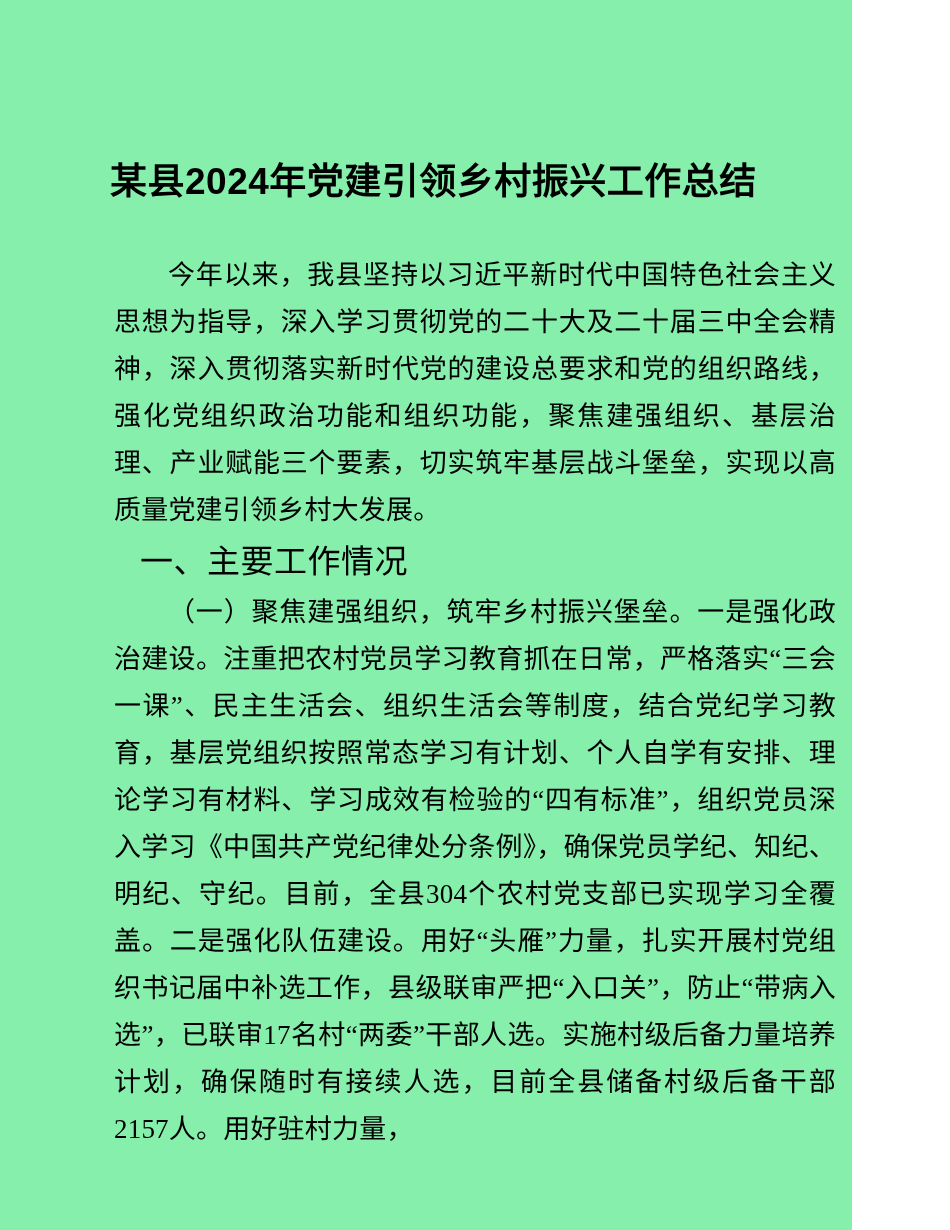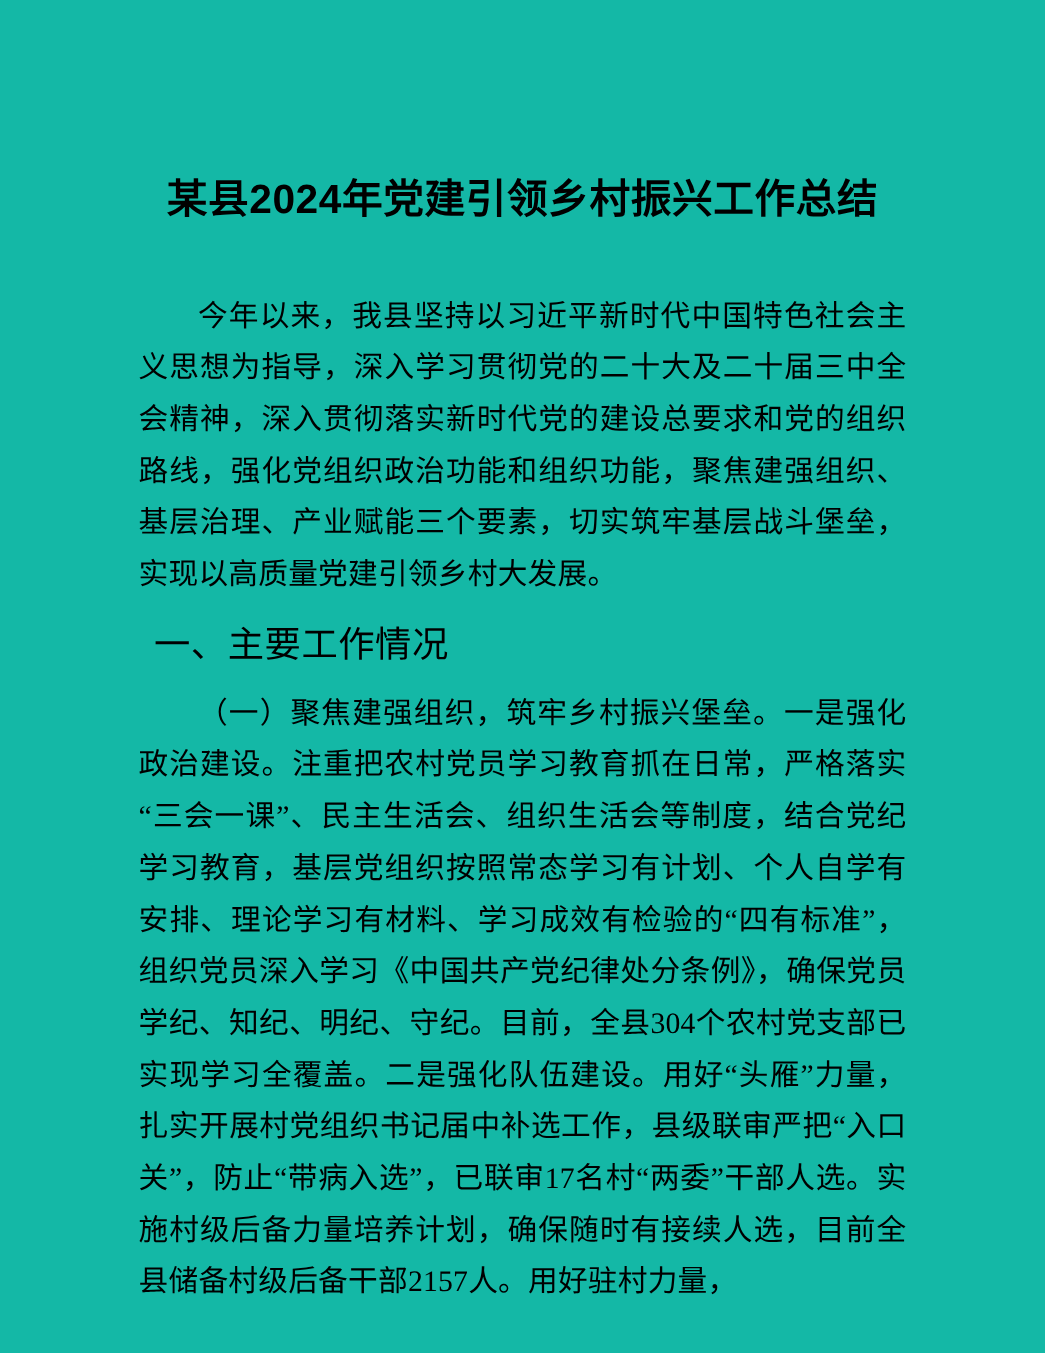--- a/index.html
+++ b/index.html
@@ -12,23 +12,23 @@
     width: 950px;
     height: 1230px;
     overflow: hidden;
     font-family: "Liberation Serif", "DejaVu Serif", serif;
     color: #000000;
     -webkit-font-smoothing: antialiased;
   }
 
   .page {
     position: relative;
-    width: 950px;
+    width: 852px;
     height: 1230px;
-    background: #14b8a6;
+    background: #86efac;
     box-sizing: border-box;
     padding: 0 110px 0 110px;
   }
 
   
   .doc-title {
     margin: 0;
     padding: 0;
     position: absolute;
     left: 110px;
@@ -45,21 +45,21 @@
 
   
   .body-block {
     position: absolute;
     left: 110px;
     top: 248px;
     width: 730px;
   }
 
   p.para {
-    margin: 16px;
+    margin: 4px;
     padding: 0;
     font-size: 27px;
     line-height: 47px;
     text-align: justify;
     text-justify: inter-ideograph;
     text-align-last: left;
     letter-spacing: 0.2px;
     font-family: "Liberation Serif", "DejaVu Serif", serif;
   }
 

